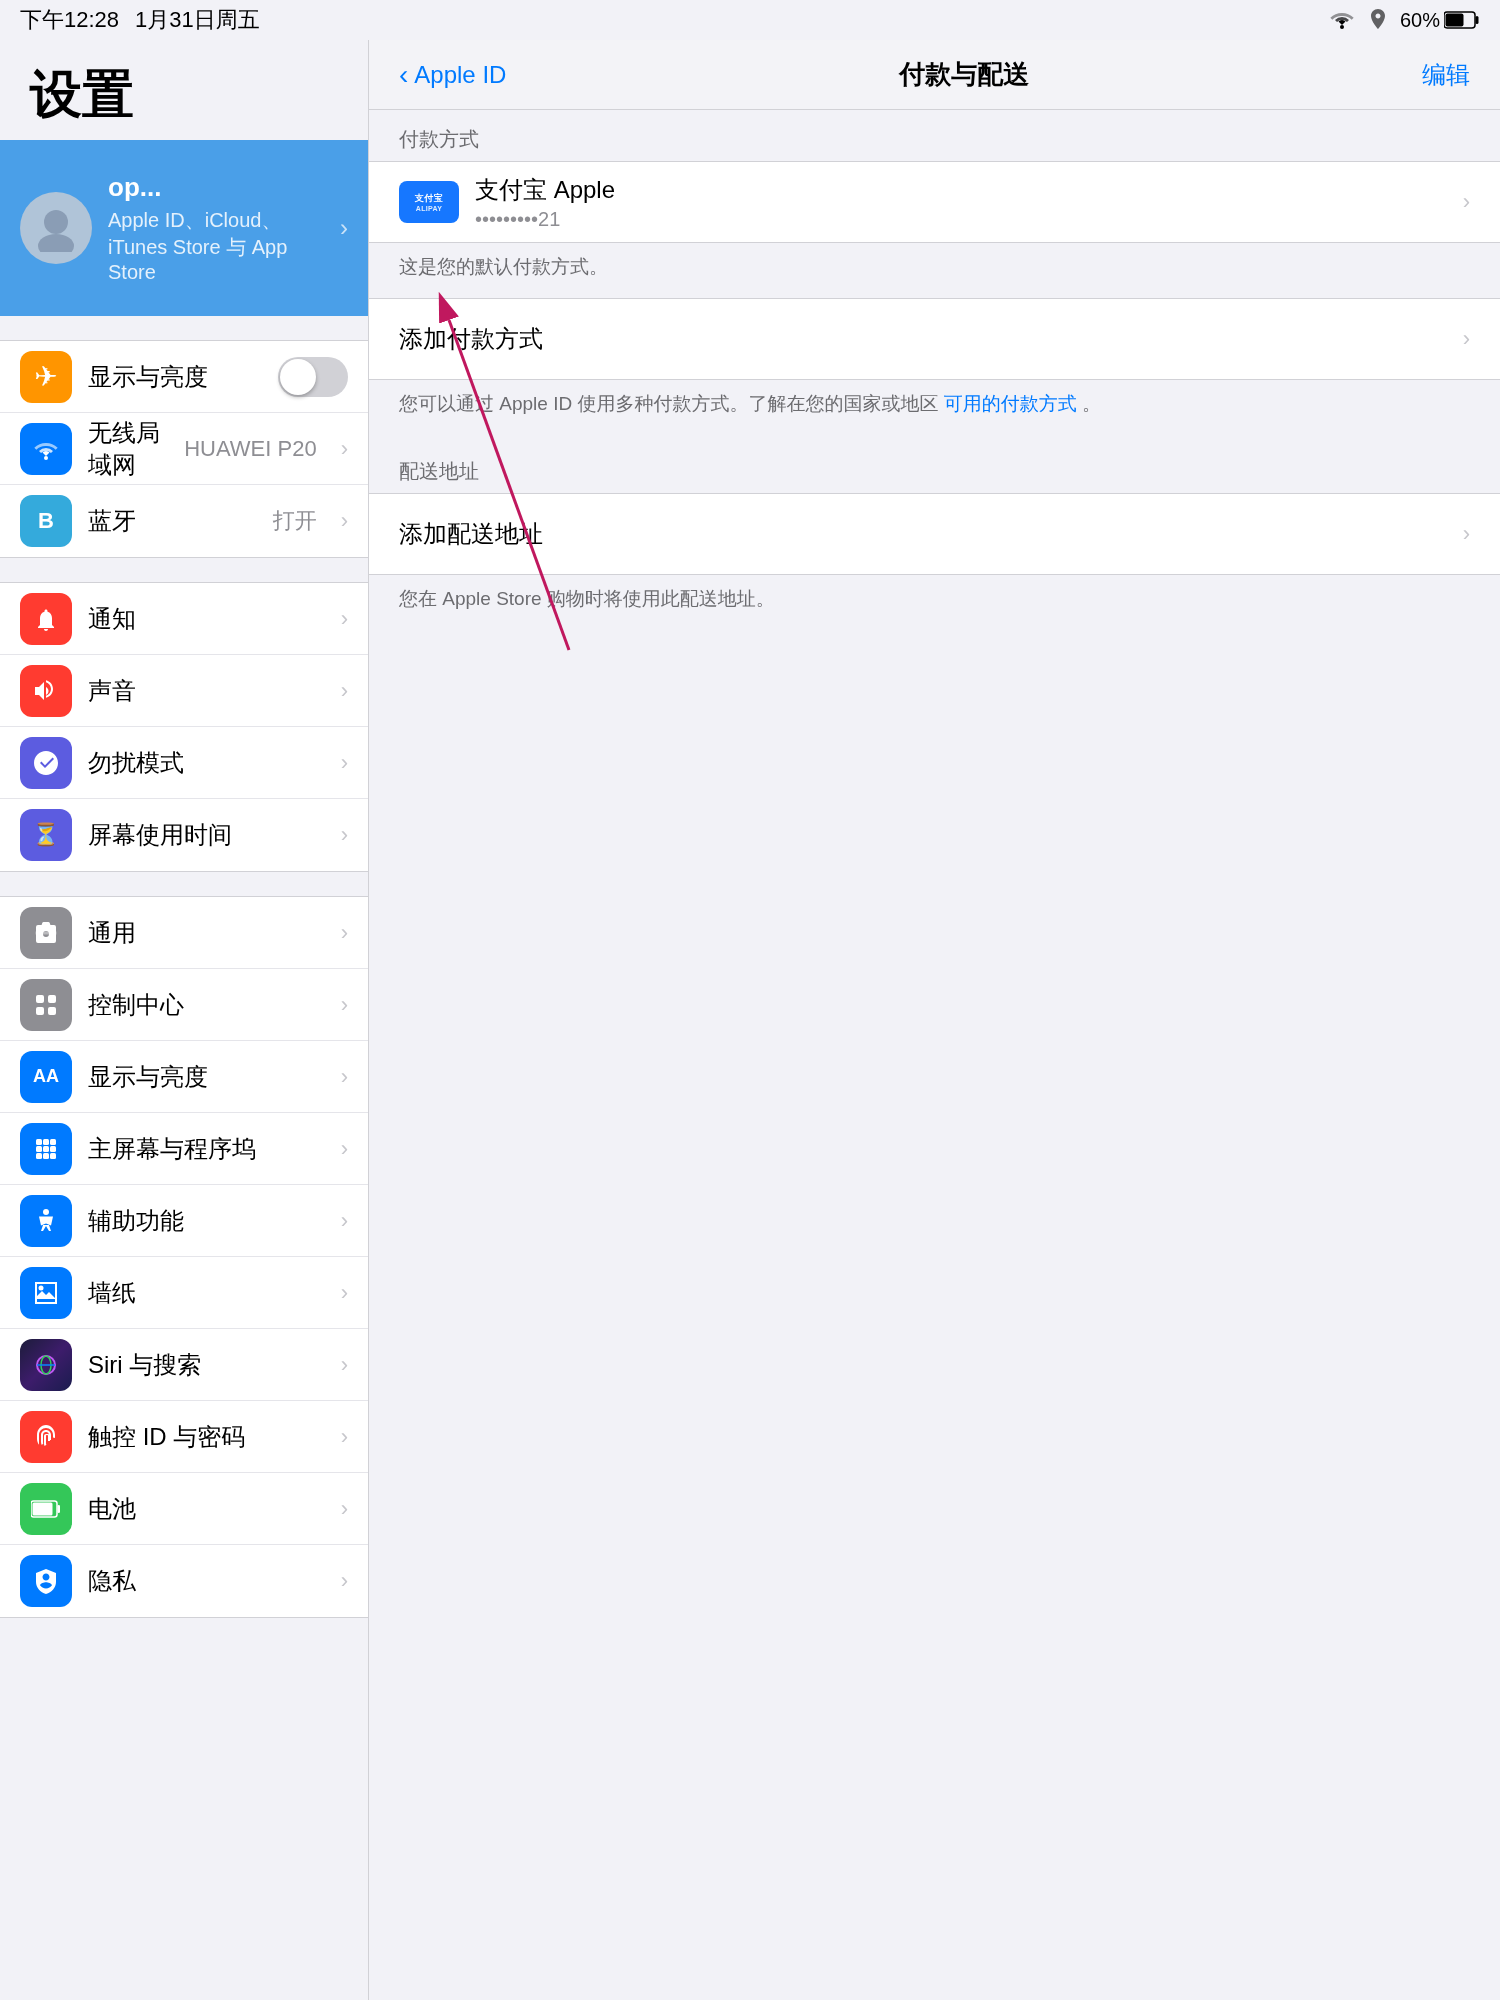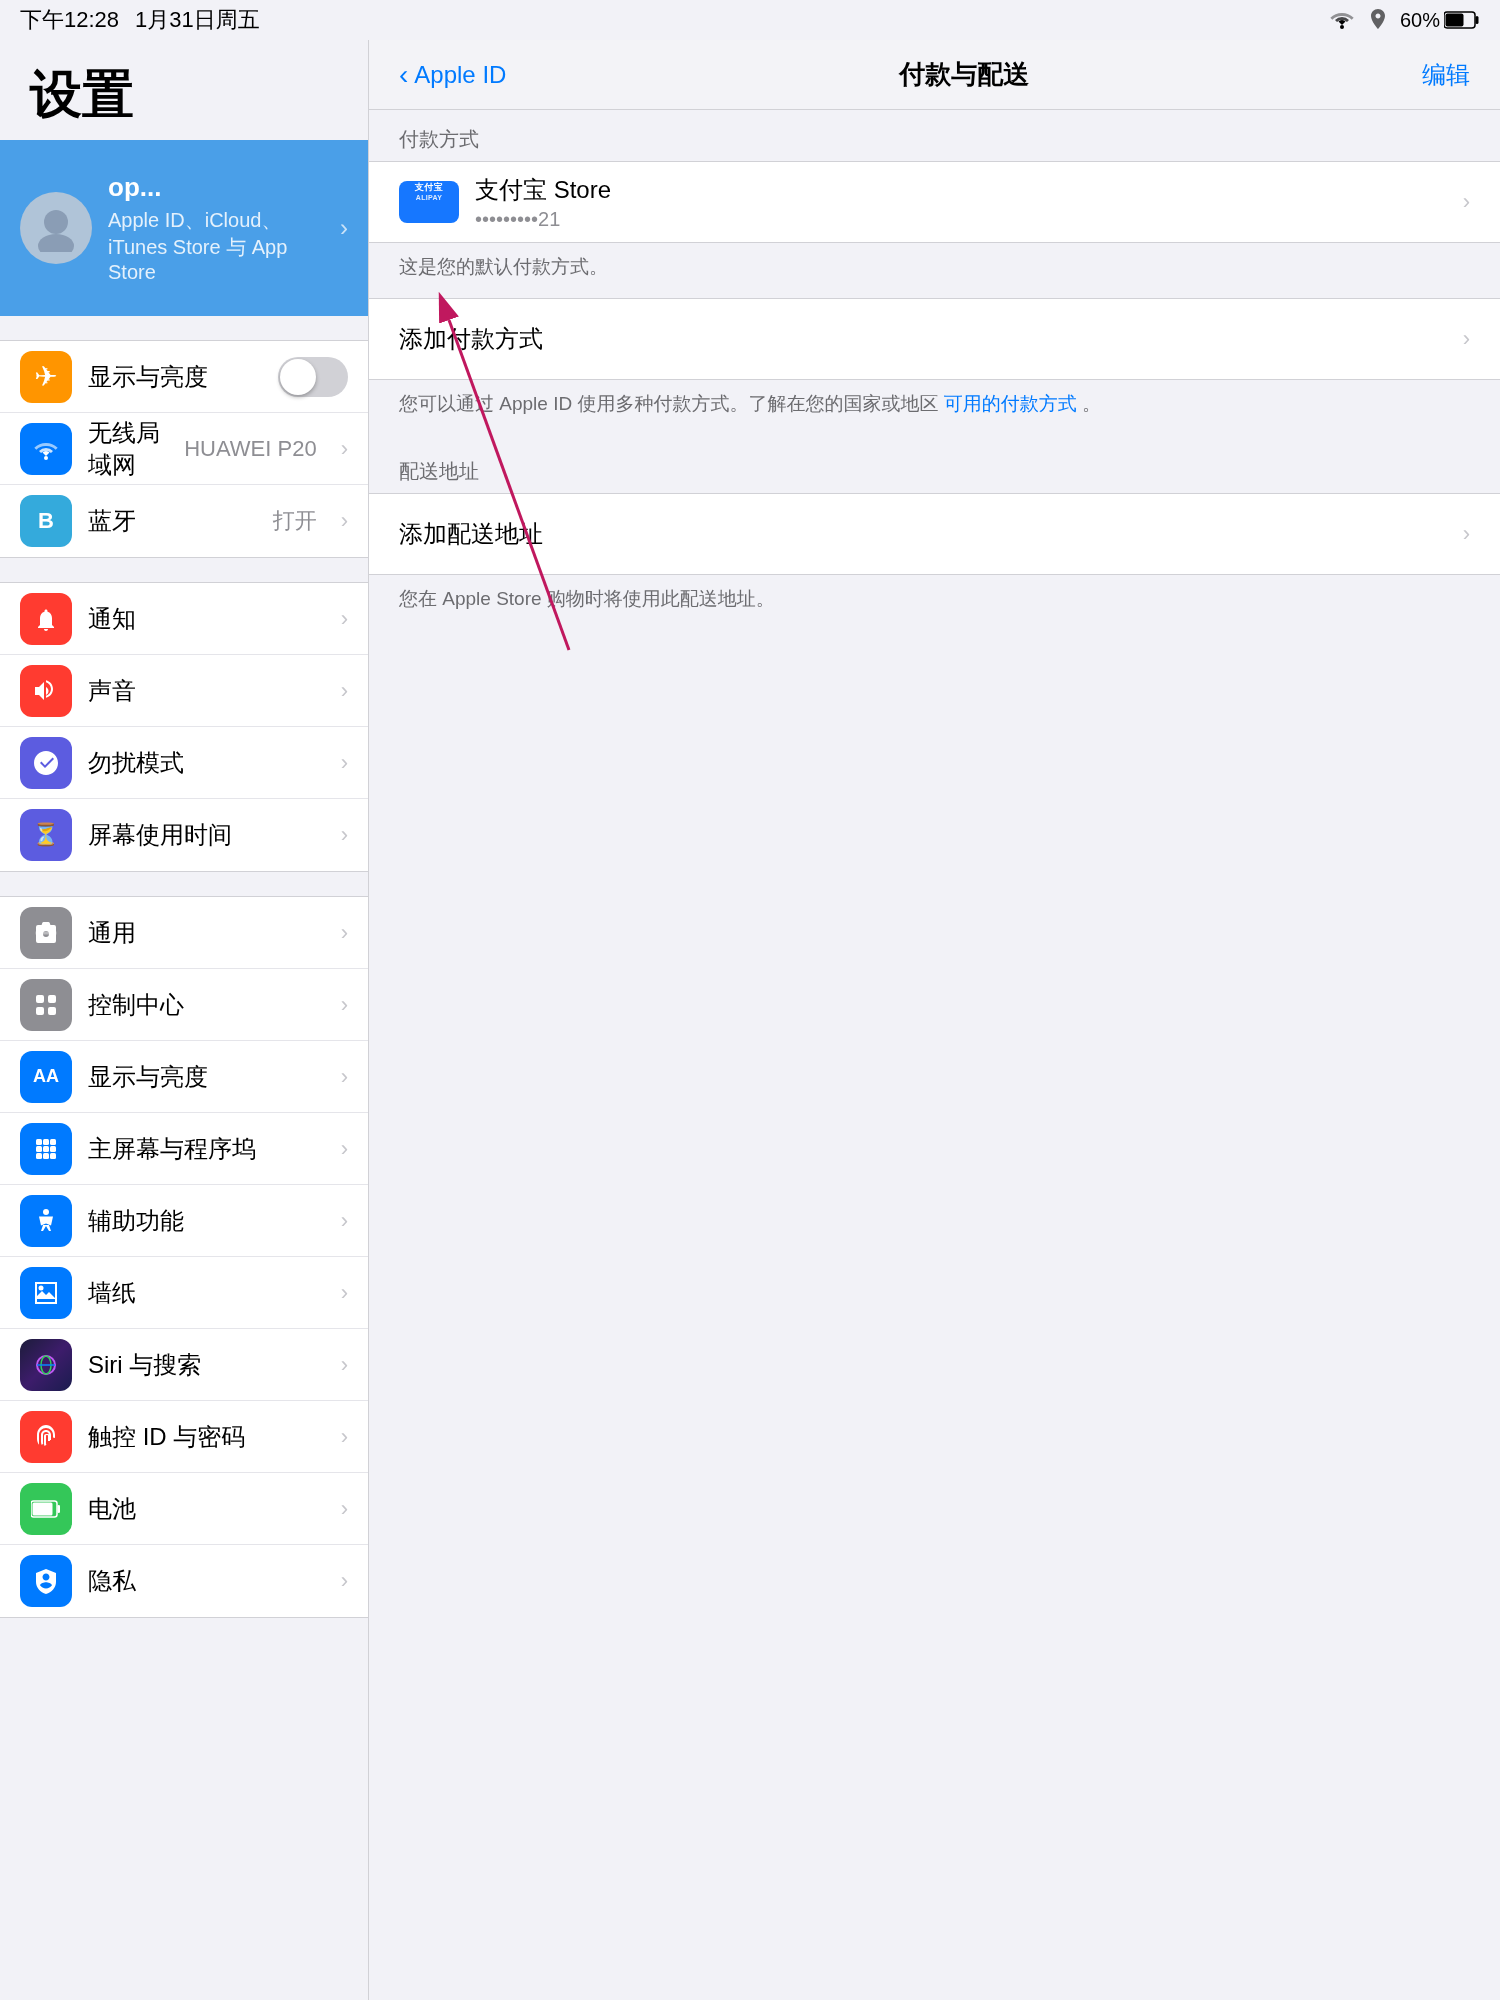--- a/index.html
+++ b/index.html
@@ -235,20 +235,21 @@
     }
     .list-row:last-child { border-bottom: none; }
 
     .alipay-icon {
       width: 60px;
       height: 42px;
       background: #1677ff;
       border-radius: 8px;
       display: flex;
       align-items: center;
+      justify-content: center;
       flex-shrink: 0;
       font-size: 11px;
       color: white;
       font-weight: 700;
       flex-direction: column;
     }
 
     .list-row-content {
       flex: 1;
     }
@@ -546,21 +547,21 @@
       <div class="section-header">付款方式</div>
 
       <div class="list-group">
 
         <div class="list-row">
           <div class="alipay-icon">
             <span style="font-size:9px;letter-spacing:0.5px;font-weight:800;color:white;">支付宝</span>
             <span style="font-size:7px;letter-spacing:0.3px;color:rgba(255,255,255,0.85);">ALIPAY</span>
           </div>
           <div class="list-row-content">
-            <div class="list-row-title">支付宝 Store</div>
+            <div class="list-row-title">支付宝 Apple</div>
             <div class="list-row-subtitle">•••••••••21</div>
           </div>
           <span class="list-chevron">›</span>
         </div>
       </div>
 
       <div class="section-footer">
         <span>这是您的默认付款方式。</span>
       </div>
 

